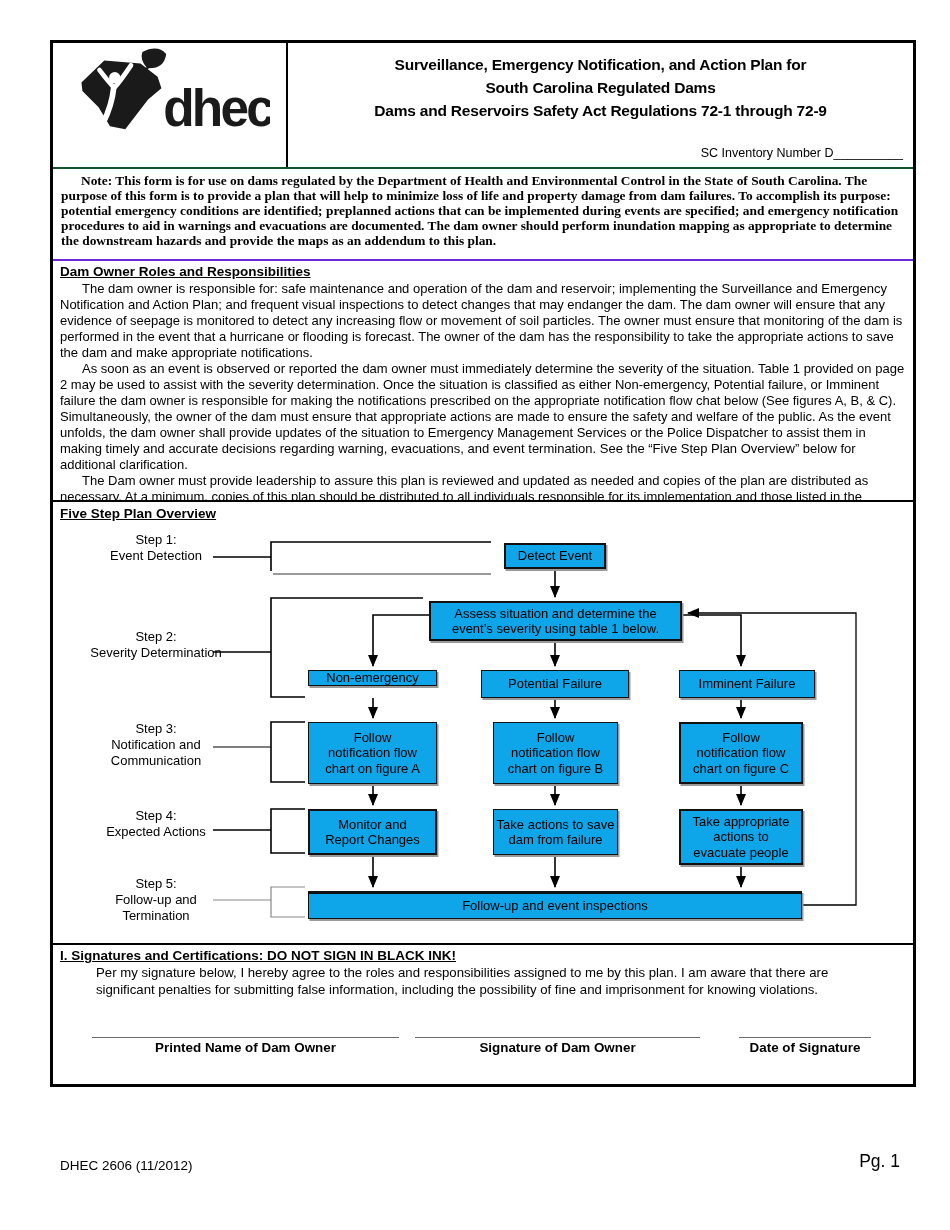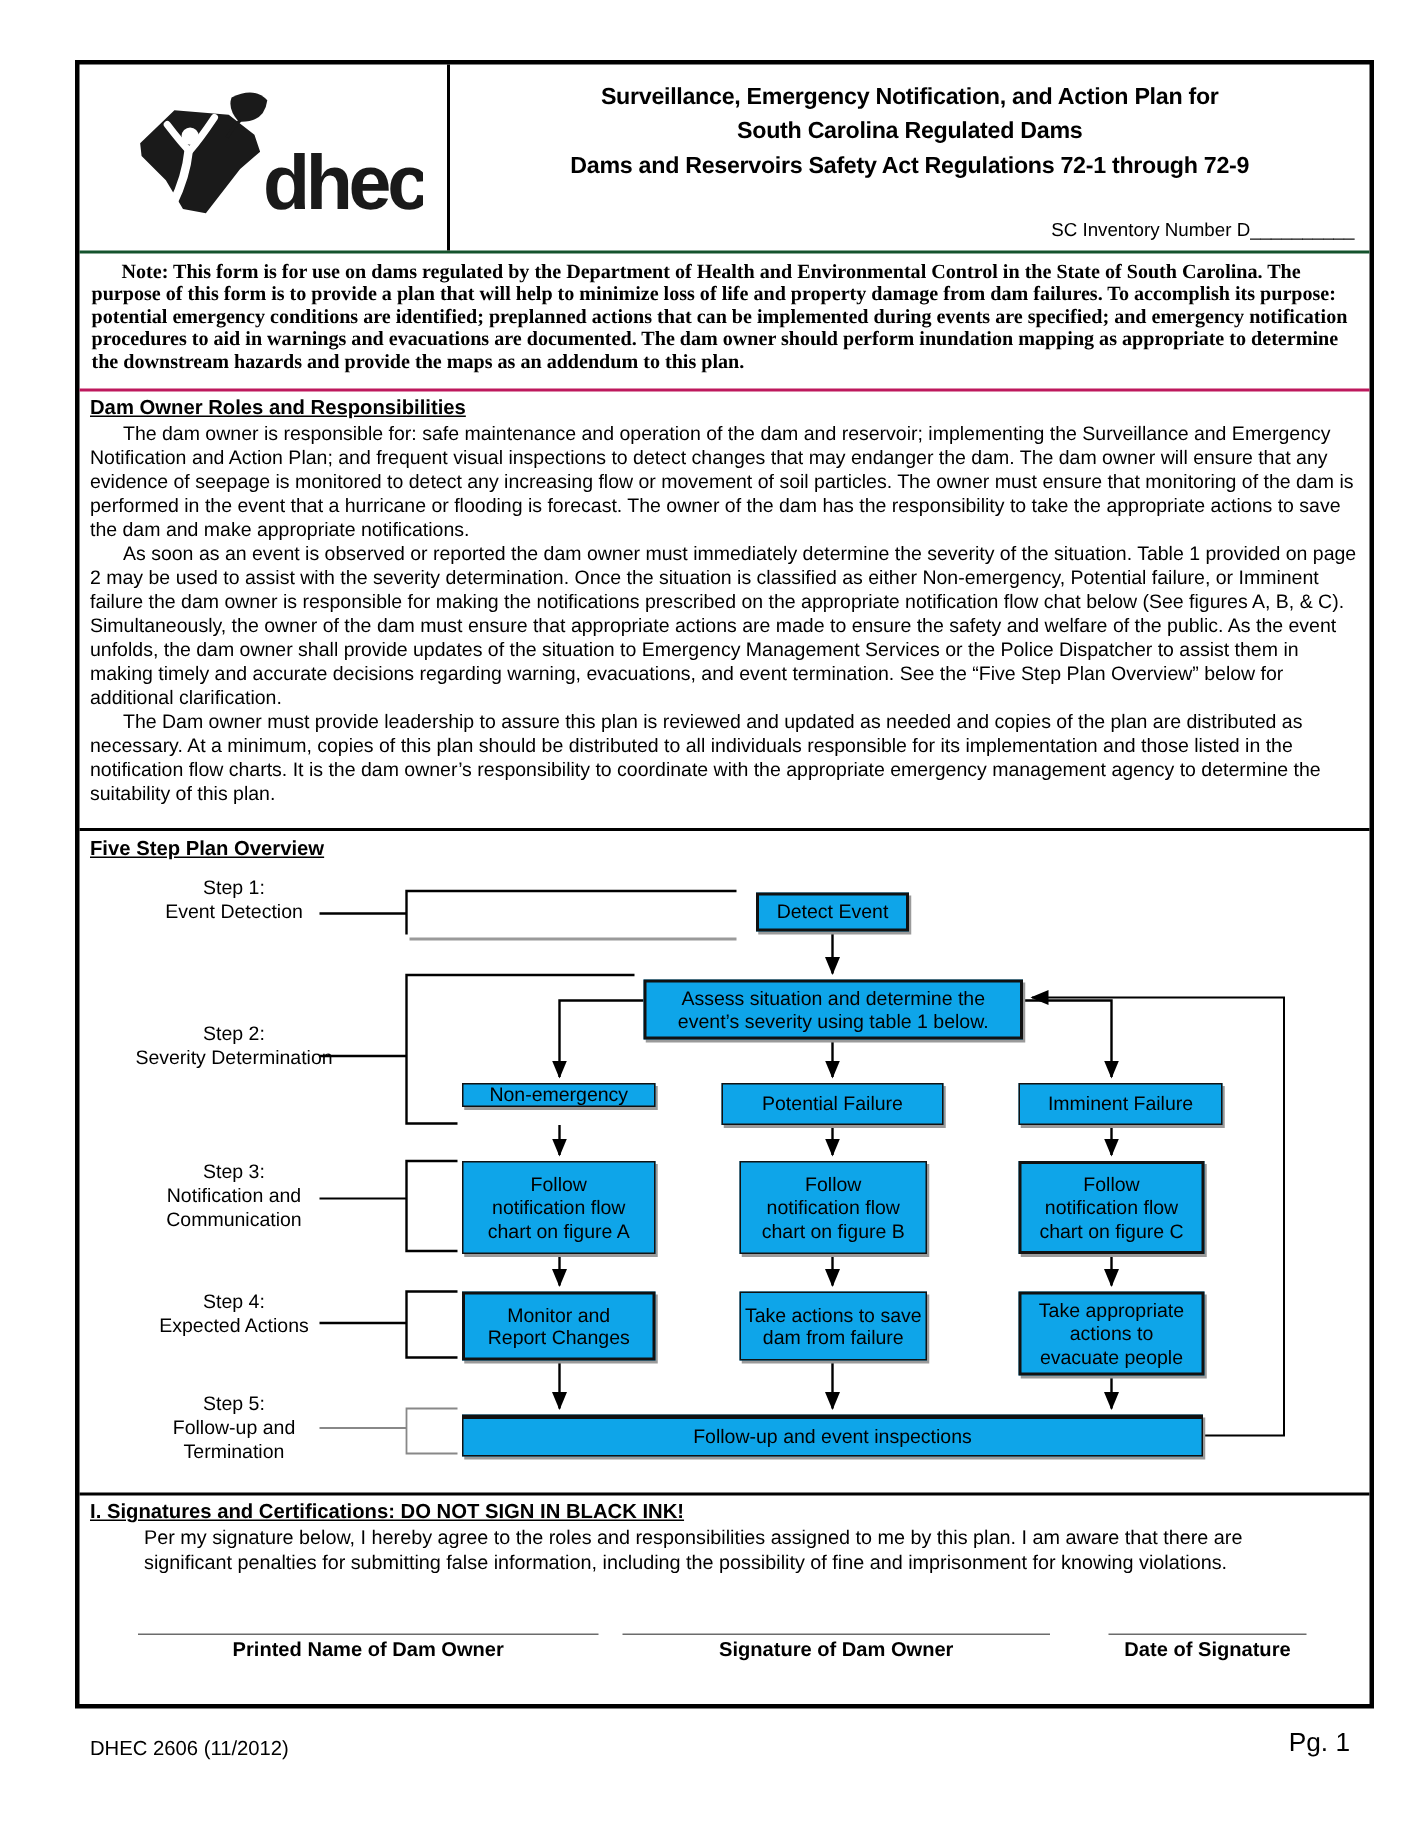--- a/index.html
+++ b/index.html
@@ -1,28 +1,28 @@
 <!DOCTYPE html>
 <html><head>
 <meta charset="utf-8">
 <style>
   html,body{margin:0;padding:0;background:#ffffff;}
   body{width:950px;height:1230px;position:relative;font-family:"Liberation Sans",sans-serif;color:#000;}
   .form{position:absolute;left:50px;top:40px;width:860px;border:3px solid #000;background:#fff;}
   
   .header-row{display:flex;height:124px;}
-  .logo-cell{width:233px;border-right:2px solid #000;display:flex;align-items:center;justify-content:center;margin-left:12px;}
+  .logo-cell{width:233px;border-right:2px solid #000;display:flex;justify-content:center;}
   .title-cell{flex:1;position:relative;text-align:center;padding-top:10px;}
   .title-line{font-weight:bold;font-size:15.5px;line-height:23px;letter-spacing:-0.2px;}
   .inventory{position:absolute;right:10px;bottom:7px;font-size:12.5px;}
   
   .note-box{border-top:2px solid #14532d;height:92px;box-sizing:border-box;padding:4px 8px 0 8px;overflow:hidden;}
   .note-box p{margin:0;font-family:"Liberation Serif",serif;font-weight:bold;font-size:13.4px;line-height:15.1px;text-indent:20px;text-align:left;}
   
-  .roles-box{border-top:2px solid #be185d;height:293px;box-sizing:border-box;padding:3px 7px;overflow:hidden;}
+  .roles-box{border-top:2px solid #6d28d9;height:241px;box-sizing:border-box;padding:3px 7px;overflow:hidden;}
   .sec-heading{font-weight:bold;font-size:13.5px;text-decoration:underline;margin:0 0 2px 0;}
   .body-para{margin:0;font-size:13px;line-height:16px;text-indent:22px;}
   
   .fivestep-box{border-top:2px solid #000;height:443px;box-sizing:border-box;padding:4px 7px;position:relative;overflow:hidden;}
   .flowchart{position:absolute;left:0;top:25px;width:860px;height:418px;}
   .fc-lines{position:absolute;left:0;top:0;}
   .fc-label{position:absolute;left:18px;width:170px;text-align:center;font-size:13px;line-height:15.8px;white-space:pre-line;}
   .fc-box{position:absolute;background:#0ea5e9;border:1.6px solid #111;box-shadow:1.5px 2px 0 #9a9a9a;display:flex;align-items:center;justify-content:center;text-align:center;font-size:13px;line-height:15.5px;white-space:pre-line;box-sizing:border-box;padding:1px 2px;}
   .fc-box.thick{border-width:2px;}
   .fc-box.bar{border-width:1.6px;border-top-width:3px;}

